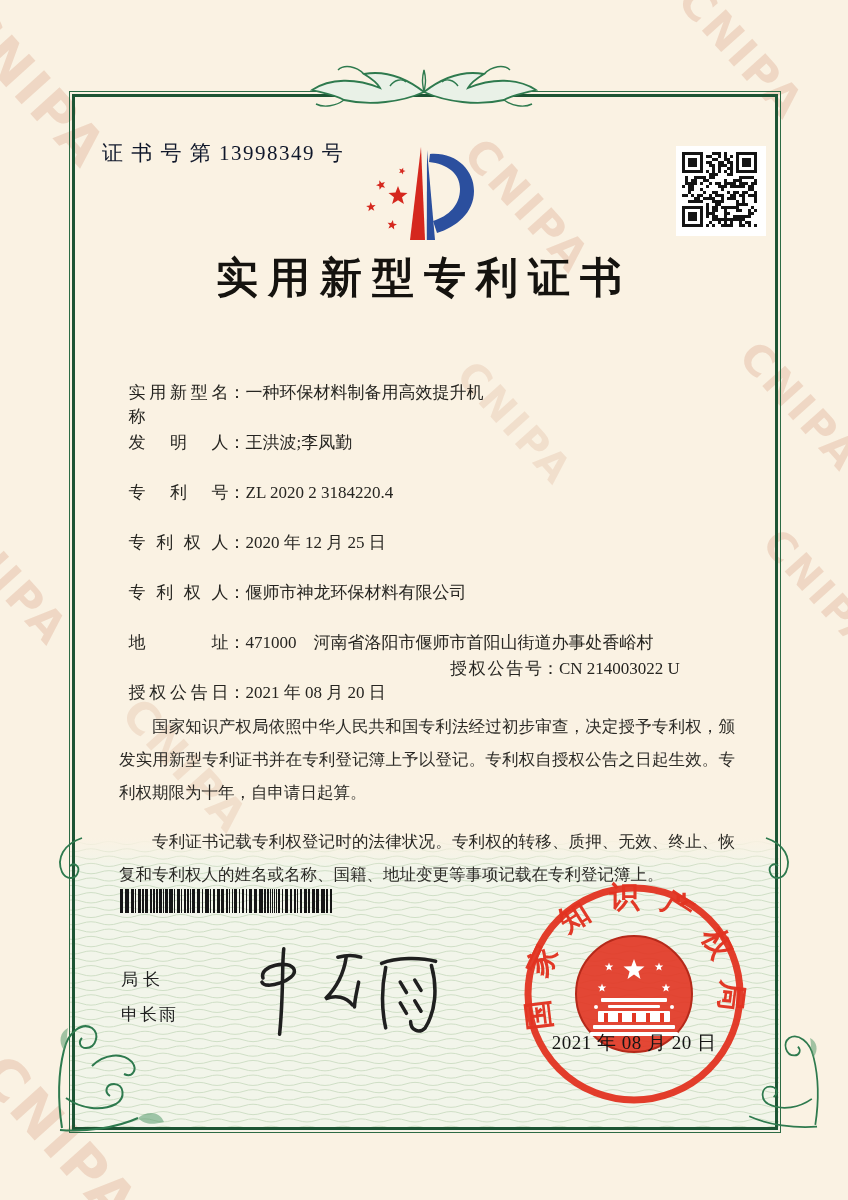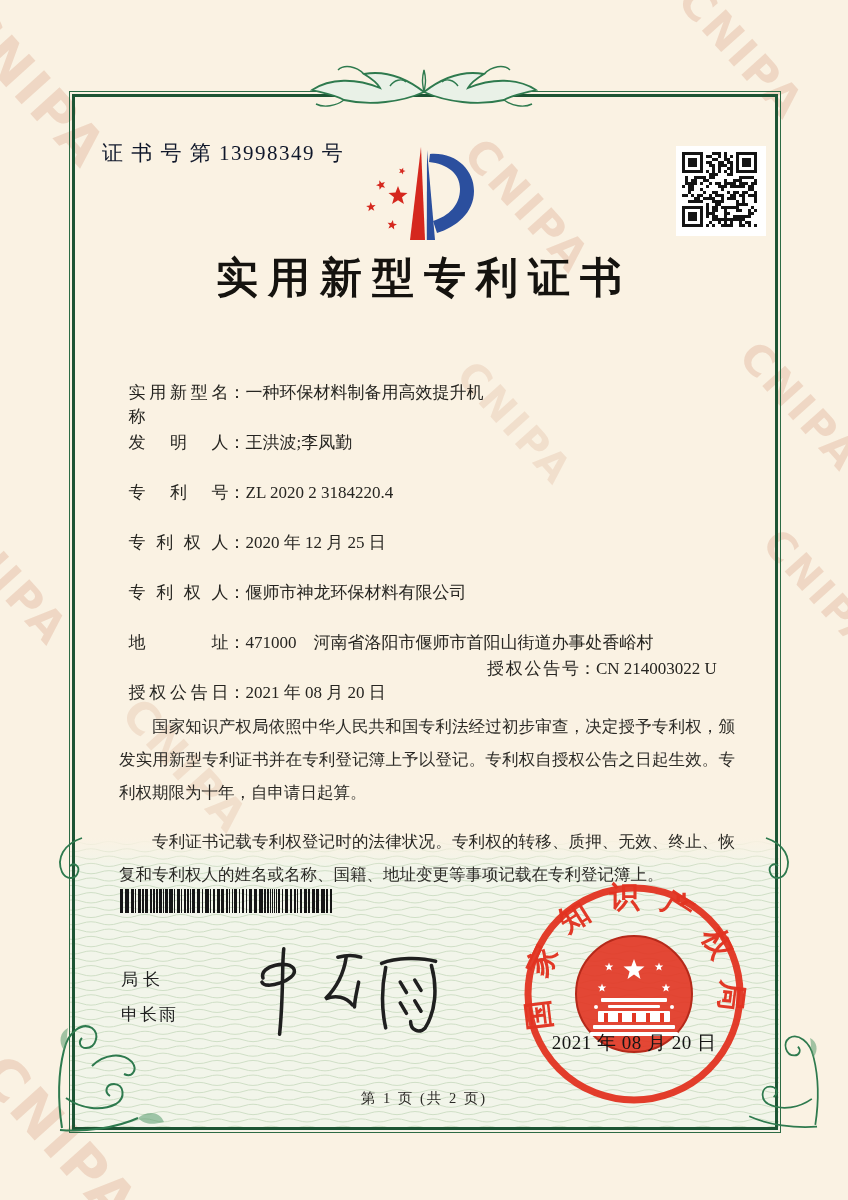--- a/index.html
+++ b/index.html
@@ -23,21 +23,21 @@
   .cert-no{position:absolute;left:102px;top:139px;font-size:21px;letter-spacing:1.5px;color:#0f172a;z-index:3;}
   .logo{position:absolute;left:350px;top:128px;width:142px;height:122px;z-index:3;}
   .qr{position:absolute;left:676px;top:146px;width:90px;height:90px;z-index:3;}
   .title{position:absolute;left:0;right:0;top:250px;text-align:center;font-size:42px;font-weight:bold;
       letter-spacing:10px;color:#15130f;z-index:3;}
   .fields{position:absolute;left:103px;top:357px;width:660px;z-index:3;font-size:17px;}
   .row{position:relative;height:24px;line-height:24px;margin-bottom:26px;white-space:pre-wrap;}
   .lbl{display:inline-block;width:100px;text-align:justify;text-align-last:justify;vertical-align:top;}
   .colon{display:inline-block;vertical-align:top;}
   .val{display:inline-block;vertical-align:top;white-space:pre-wrap;}
-  .pair2{position:absolute;left:347px;top:0;white-space:nowrap;margin-left:37px;}
+  .pair2{position:absolute;left:347px;top:0;white-space:nowrap;}
   .body-text{position:absolute;left:103px;top:694px;width:648px;z-index:3;}
   .body-text p{margin:16px;font-size:16.5px;line-height:33px;text-indent:2em;text-align:justify;color:#2b2a26;}
   .barcode{position:absolute;left:120px;top:889px;width:216px;height:24px;z-index:3;}
   .barcode i{position:absolute;top:0;bottom:0;background:#151515;}
   .signer-title{position:absolute;left:121px;top:968px;font-size:17px;letter-spacing:5px;z-index:4;
       font-family:"Liberation Sans","DejaVu Sans",sans-serif;color:#222;}
   .signer-name{position:absolute;left:121px;top:1003px;font-size:17px;letter-spacing:2px;z-index:4;
       font-family:"Liberation Sans","DejaVu Sans",sans-serif;color:#222;}
   .sig{position:absolute;left:238px;top:942px;width:208px;height:100px;z-index:4;}
   .seal{position:absolute;left:518px;top:878px;width:232px;height:232px;z-index:4;}
@@ -541,15 +541,14 @@
         <rect x="12" y="19" width="4" height="9" fill="#e23725"></rect>
         <rect x="26" y="19" width="4" height="9" fill="#e23725"></rect>
         <rect x="-41" y="31" width="82" height="4" fill="#fff" rx="1"></rect>
         <rect x="-44" y="38" width="88" height="4" fill="#fff" rx="1"></rect>
         <circle cx="-38" cy="13" r="2" fill="#fff"></circle>
         <circle cx="38" cy="13" r="2" fill="#fff"></circle>
       </g>
   </svg>
   <div class="seal-date">2021 年 08 月 20 日</div>
 
-  <div class="page-no">第 1 页 (共 2 页)</div>
 
 </div>
 
 </body></html>

